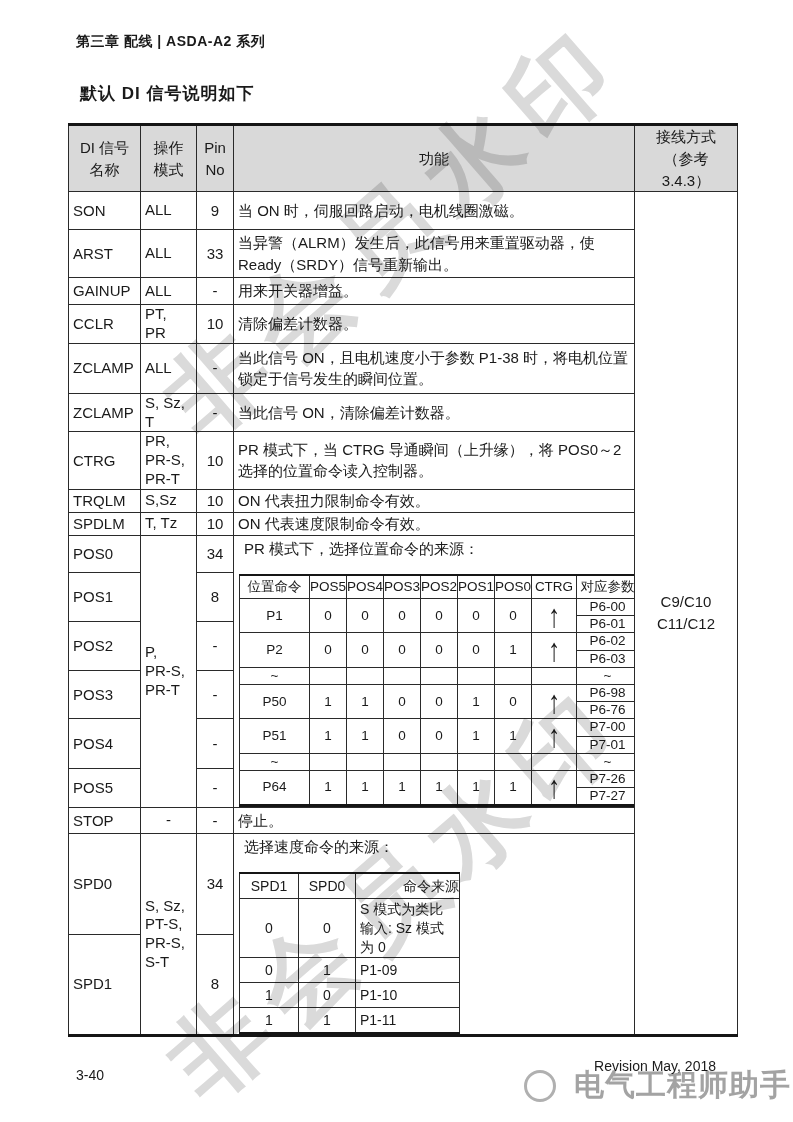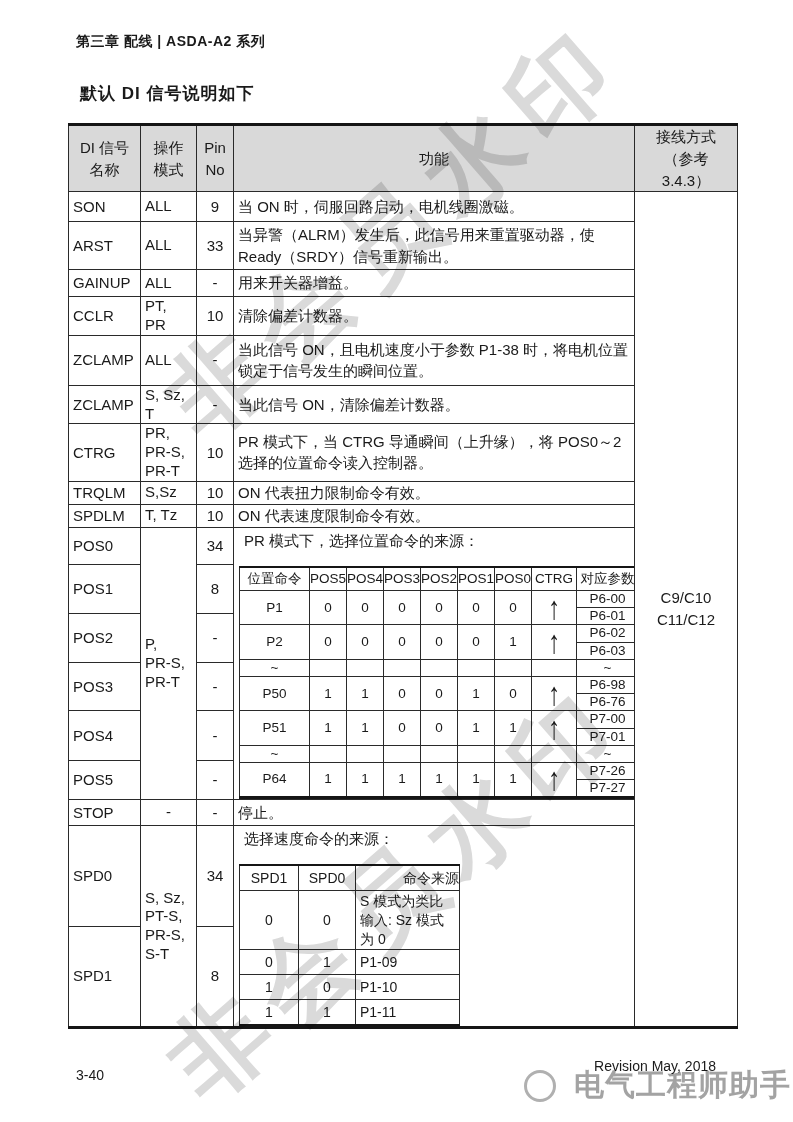--- a/index.html
+++ b/index.html
@@ -82,21 +82,21 @@
 名称</th>
     <th class="pre">操作
 模式</th>
     <th class="pre">Pin
 No</th>
     <th>功能</th>
     <th class="pre">接线方式
 （参考 3.4.3）</th>
   </tr>
 
-  <tr style="height:30px">
+  <tr style="height:38px">
     <td class="name">SON</td>
     <td class="mode pre">ALL</td>
     <td class="pin">9</td>
     <td class="func">当 ON 时，伺服回路启动，电机线圈激磁。</td>
     <td class="wiring pre" rowspan="18">C9/C10
 C11/C12</td>
   </tr>
   <tr style="height:48px">
     <td class="name">ARST</td>
     <td class="mode pre">ALL</td>

